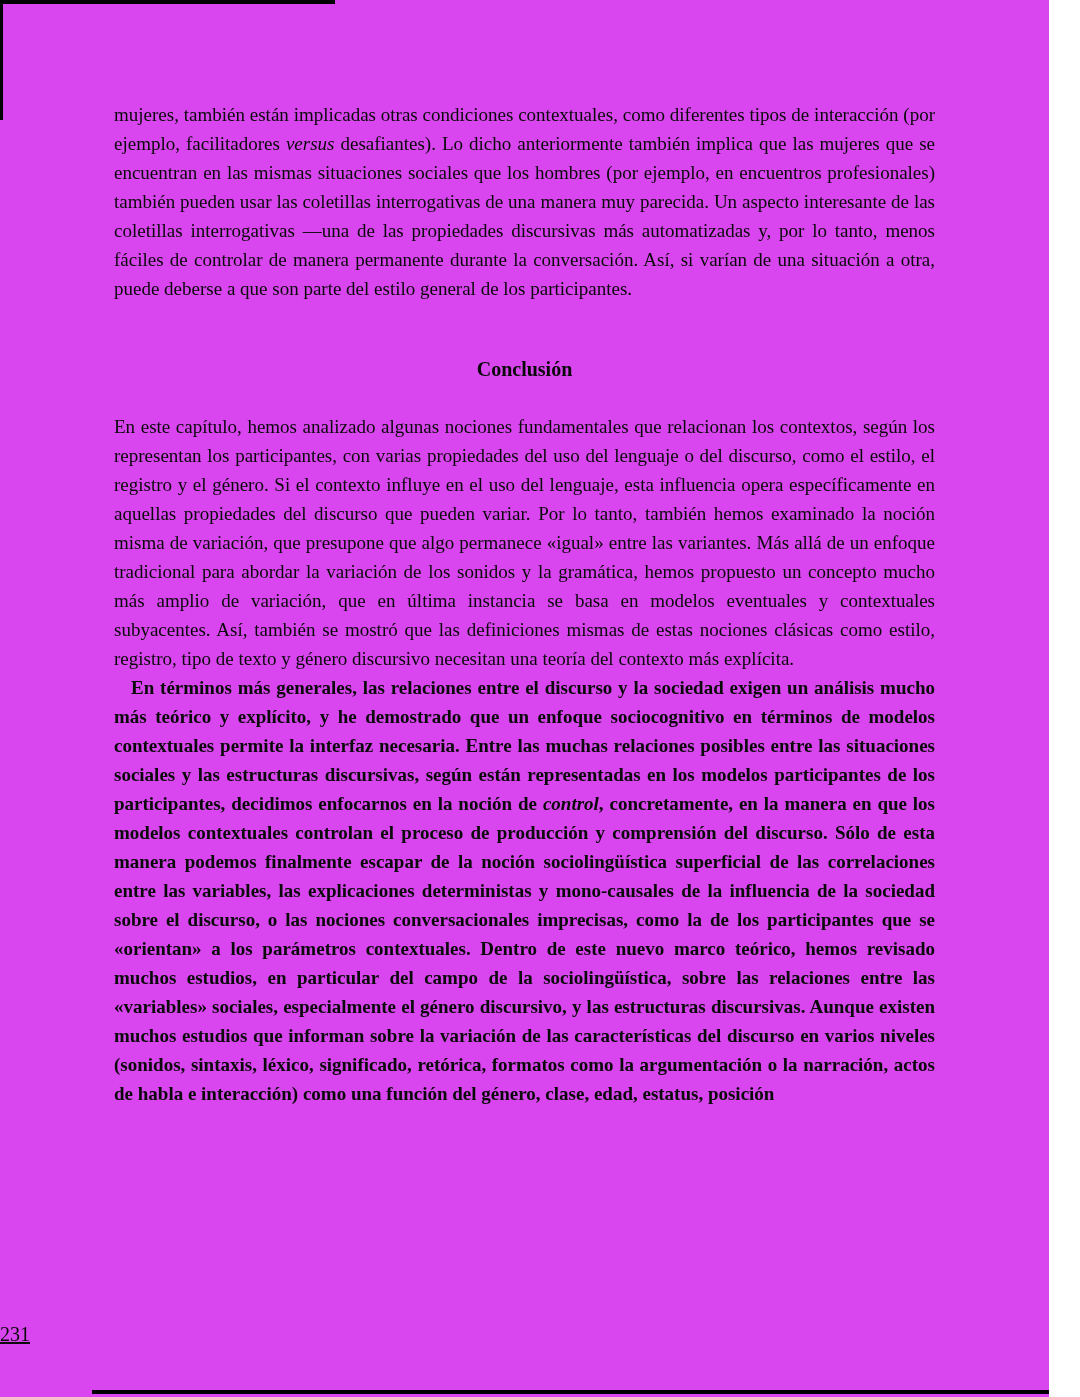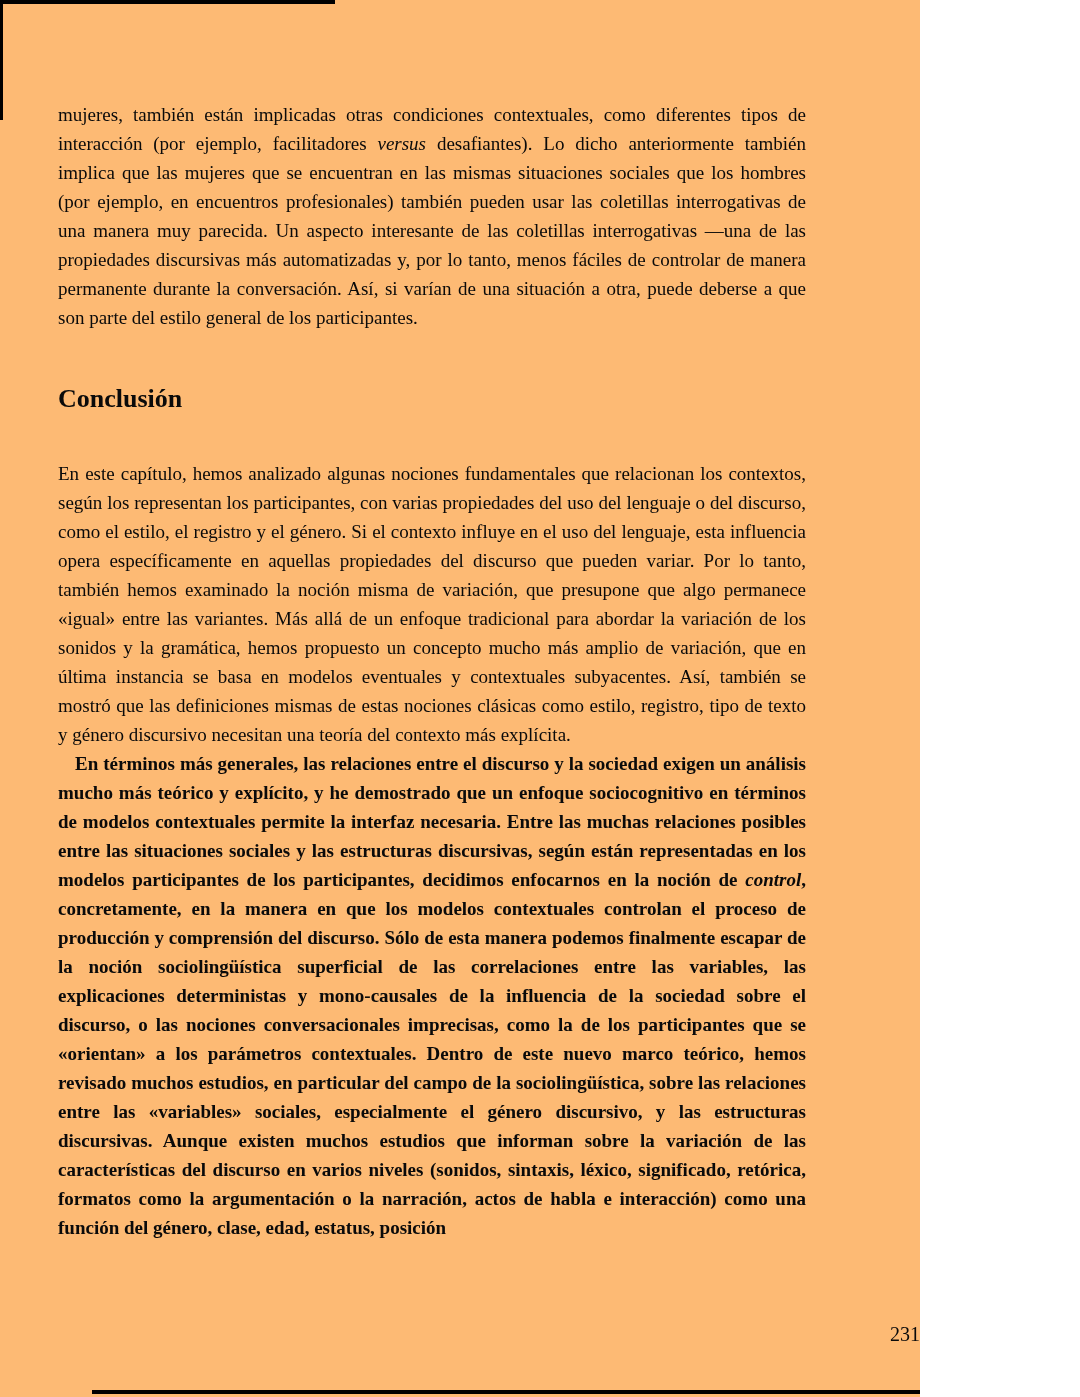--- a/index.html
+++ b/index.html
@@ -2,57 +2,58 @@
 <html><head>
 <meta charset="utf-8">
 <style>
   html, body {
     margin: 0;
     padding: 0;
     background: #ffffff;
   }
   .page {
     position: relative;
-    width: 920px;
+    width: 1049px;
     height: 1397px;
-    background: #fdba74;
+    background: #d946ef;
     box-sizing: border-box;
-    padding: 100px 114px 0 58px;
+    padding: 100px 114px 0 114px;
     font-family: "Liberation Serif", "DejaVu Serif", serif;
     font-size: 19px;
     line-height: 29px;
     color: #0a0a0a;
     overflow: hidden;
   }
   .para {
     margin: 0;
     text-align: justify;
   }
   .para.indented {
     text-indent: 17px;
     font-weight: bold;
   }
   .italic {
     font-style: italic;
   }
   .heading {
     font-family: "Liberation Serif", "DejaVu Serif", serif;
-    font-size: 26px;
+    font-size: 20px;
     font-weight: bold;
-    margin: 52px 0 46px 0;
-    text-align: left;
+    margin: 52px 0 28px 0;
+    text-align: center;
   }
   .page-number {
     position: absolute;
     left: 0;
     right: 0;
     bottom: 48px;
-    text-align: right;
+    text-align: left;
     font-size: 20px;
     color: #0a0a0a;
+    text-decoration: underline;
   }
   
   .artifact {
     position: absolute;
     background: #000;
   }
   .artifact-top {
     left: 0; top: 0; width: 335px; height: 4px;
   }
   .artifact-left {

